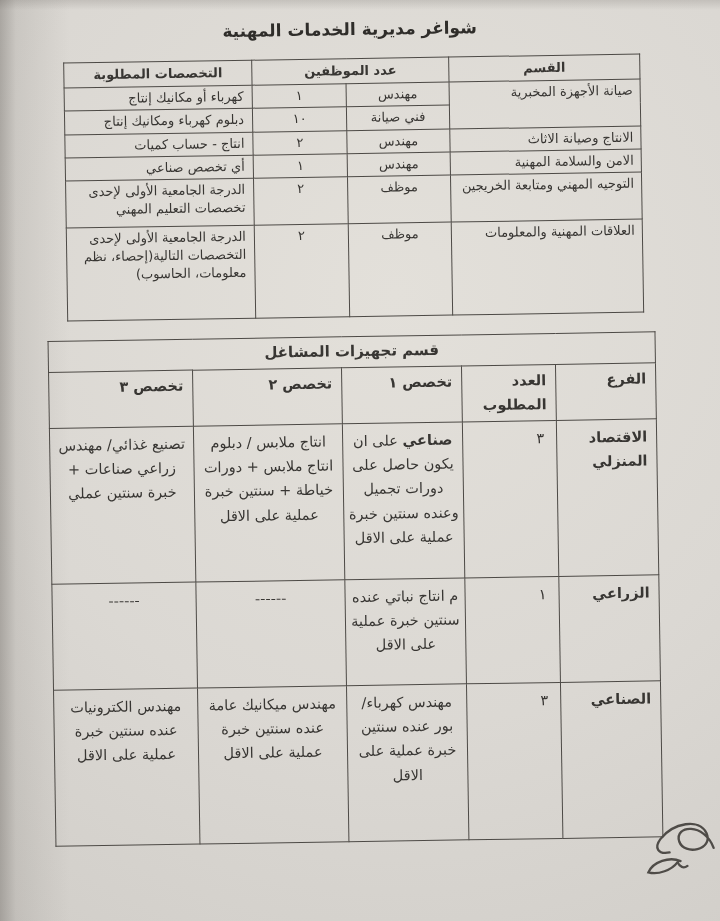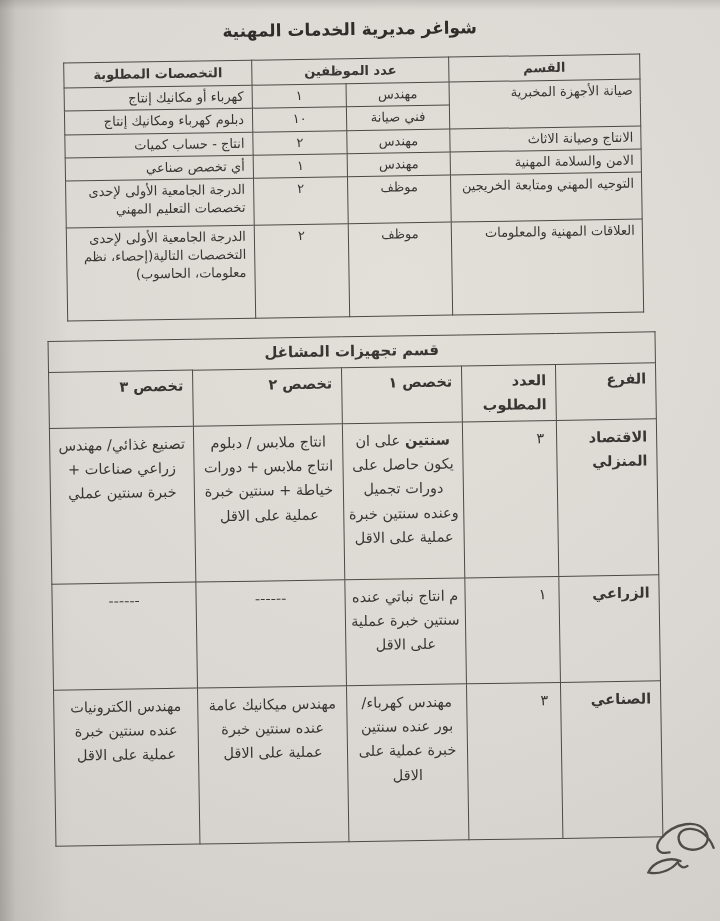--- a/index.html
+++ b/index.html
@@ -142,21 +142,21 @@
     <tr>
       <th class="t2-head">الفرع</th>
       <th class="t2-head">العدد المطلوب</th>
       <th class="t2-head">تخصص ١</th>
       <th class="t2-head">تخصص ٢</th>
       <th class="t2-head">تخصص ٣</th>
     </tr>
     <tr class="rh156">
       <td class="branch">الاقتصاد المنزلي</td>
       <td class="cnt2">٣</td>
-      <td class="spec2"><span class="lead-bold">سنتين</span><span> على ان يكون حاصل على دورات تجميل وعنده سنتين خبرة عملية على الاقل</span></td>
+      <td class="spec2"><span class="lead-bold">صناعي</span><span> على ان يكون حاصل على دورات تجميل وعنده سنتين خبرة عملية على الاقل</span></td>
       <td class="spec2">انتاج ملابس / دبلوم انتاج ملابس + دورات خياطة + سنتين خبرة عملية على الاقل</td>
       <td class="spec2">تصنيع غذائي/ مهندس زراعي صناعات + خبرة سنتين عملي</td>
     </tr>
     <tr class="rh106">
       <td class="branch">الزراعي</td>
       <td class="cnt2">١</td>
       <td class="spec2">م انتاج نباتي عنده سنتين خبرة عملية على الاقل</td>
       <td class="spec2">------</td>
       <td class="spec2">------</td>
     </tr>

